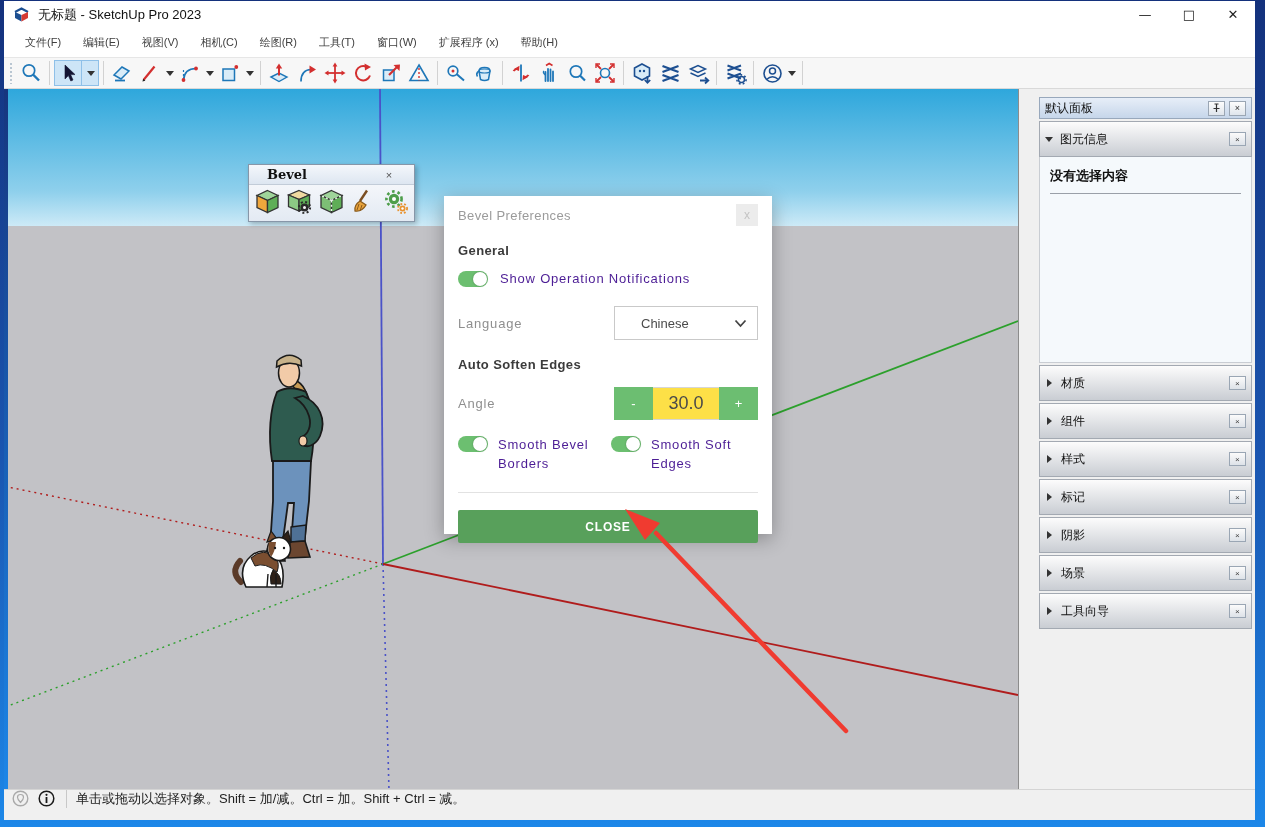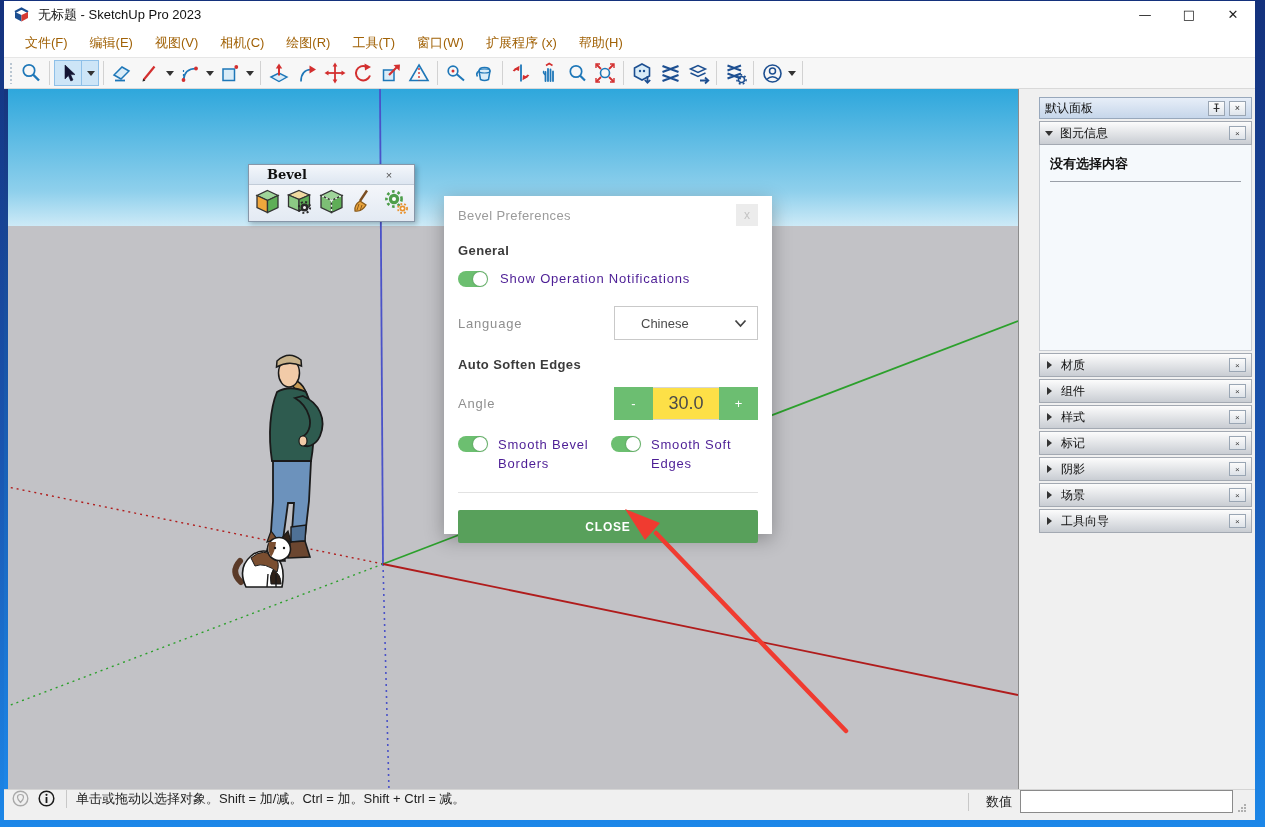--- a/index.html
+++ b/index.html
@@ -9,21 +9,21 @@
   
   .app { position:absolute; left:4px; top:1px; width:1251px; height:819px; background:#fff; display:flex; flex-direction:column; }
 
   .titlebar { height:27px; background:#fff; display:flex; align-items:center; padding-left:9px; flex:0 0 auto; }
   .titlebar .logo { width:17px; height:17px; margin-right:8px; }
   .titlebar .title { font-size:13px; color:#111; }
   .win-controls { margin-left:auto; display:flex; height:100%; }
   .win-btn { width:44px; height:100%; display:flex; align-items:center; justify-content:center; font-size:13px; color:#222; background:#fff; border:none; font-family:"DejaVu Sans",sans-serif; }
 
   .menubar { height:29px; background:#fff; display:flex; align-items:center; padding-left:10px; flex:0 0 auto; }
-  .menu-item { font-size:13px; color:#a16207; padding:4px 11px; cursor:default; }
+  .menu-item { font-size:11px; color:#404040; padding:4px 11px; cursor:default; }
 
   .toolbar { height:32px; background:#f7f7f7; border-top:1px solid #e6e6e6; border-bottom:1px solid #d9d9d9; display:flex; align-items:center; padding-left:2px; flex:0 0 auto; }
   .grip { width:5px; height:22px; margin:0 3px; background-image:radial-gradient(circle,#b9c6d2 1px,transparent 1.2px); background-size:4px 4px; }
   .tb-sep { width:1px; height:24px; background:#d2d2d2; margin:0 4px; }
   .tb-btn { width:28px; height:28px; display:flex; align-items:center; justify-content:center; border:1px solid transparent; }
   .tb-btn.narrow { width:26px; }
   .tb-btn svg { display:block; }
   .tb-group-sel { display:flex; align-items:stretch; height:26px; background:#cde5f7; border:1px solid #8fc0e8; }
   .tb-group-sel .tb-btn { height:24px; }
   .caret { width:0; height:0; border-left:4px solid transparent; border-right:4px solid transparent; border-top:5px solid #333; margin-left:2px; }
@@ -72,21 +72,21 @@
   .close-btn { margin-top:17px; width:100%; height:33px; background:#58a05b; border:none; border-radius:2px; color:#fff; font-size:12px; font-weight:bold; letter-spacing:.8px; }
 
   .arrow-overlay { position:absolute; inset:0; z-index:30; pointer-events:none; }
 
   
   .rpanel { flex:1 1 auto; background:#f0f0f0; border-left:1px solid #8c8c8c; padding:8px 3px 0 20px; display:flex; flex-direction:column; font-size:12px; }
   .rp-title { height:22px; background:linear-gradient(180deg,#e7eef8,#c6d6ea); border:1px solid #98a8bc; display:flex; align-items:center; padding:0 5px; }
   .rp-title .rp-name { font-size:12px; color:#111; }
   .rp-title .rp-btns { margin-left:auto; display:flex; gap:4px; }
   .sq-btn { width:17px; height:15px; background:linear-gradient(180deg,#fdfdfd,#dfe5ec); border:1px solid #9aa6b4; display:flex; align-items:center; justify-content:center; font-size:9px; color:#333; }
-  .ent-head, .col-head { height:24px; background:linear-gradient(180deg,#fcfcfc,#c9cdd3); border:1px solid #a3a9b2; display:flex; align-items:center; padding:0 5px; margin-top:2px;font-family:Liberation Mono, monospace; }
+  .ent-head, .col-head { height:36px; background:linear-gradient(180deg,#fcfcfc,#c9cdd3); border:1px solid #a3a9b2; display:flex; align-items:center; padding:0 5px; margin-top:2px;font-family:Liberation Mono, monospace; }
   .tri-down { width:0; height:0; border-left:4px solid transparent; border-right:4px solid transparent; border-top:5px solid #333; margin-right:7px; }
   .tri-right { width:0; height:0; border-top:4px solid transparent; border-bottom:4px solid transparent; border-left:5px solid #333; margin:0 9px 0 2px; }
   .head-label { color:#111; font-size:12px; }
   .hx { margin-left:auto; width:17px; height:14px; background:linear-gradient(180deg,#fbfbfb,#dde2e8); border:1px solid #9aa6b4; color:#444; font-size:8px; display:flex; align-items:center; justify-content:center; }
   .ent-body { background:#f5f9fc; border:1px solid #c9cdd3; border-top:none; height:206px; padding:10px 10px 0 10px; }
   .no-sel { font-size:13px; font-weight:bold; color:#111; padding-bottom:8px; border-bottom:1px solid #9aa0a8; }
   .rp-rest { flex:1 1 auto; }
 
   
   .statusbar { height:31px; background:#f0f0f0; border-top:1px solid #d4d4d4; display:flex; align-items:flex-start; padding:0 8px; flex:0 0 auto; }
@@ -539,28 +539,15 @@
         <circle cx="8.5" cy="8.5" r="7.3" fill="none" stroke="#a9a9a9" stroke-width="1.4"></circle>
         <path d="M8.5 4.5 Q11.5 4.5 11.5 7.2 Q11.5 9.5 8.5 12.5 Q5.5 9.5 5.5 7.2 Q5.5 4.5 8.5 4.5 Z" fill="none" stroke="#a9a9a9" stroke-width="1.2"></path>
       </svg>
     <svg class="sb-icon" viewBox="0 0 17 17">
         <circle cx="8.5" cy="8.5" r="7.3" fill="none" stroke="#1a1a1a" stroke-width="1.5"></circle>
         <circle cx="8.5" cy="4.8" r="1.1" fill="#1a1a1a"></circle>
         <rect x="7.6" y="7" width="1.8" height="6" fill="#1a1a1a"></rect>
       </svg>
     <span class="sb-sep"></span>
     <span class="sb-text">单击或拖动以选择对象。Shift = 加/减。Ctrl = 加。Shift + Ctrl = 减。</span>
-    <div class="sb-right">
-      <span class="sb-sep"></span>
-      <span class="vcb-label">数值</span>
-      <input class="vcb-input" value="" style="">
-      <svg class="grip-dots" viewBox="0 0 12 12">
-          <circle cx="10" cy="4" r="1" fill="#9a9a9a"></circle>
-          <circle cx="7" cy="7" r="1" fill="#9a9a9a"></circle>
-          <circle cx="10" cy="7" r="1" fill="#9a9a9a"></circle>
-          <circle cx="4" cy="10" r="1" fill="#9a9a9a"></circle>
-          <circle cx="7" cy="10" r="1" fill="#9a9a9a"></circle>
-          <circle cx="10" cy="10" r="1" fill="#9a9a9a"></circle>
-        </svg>
-    </div>
   </div>
 
 </div>
 
 </body></html>

